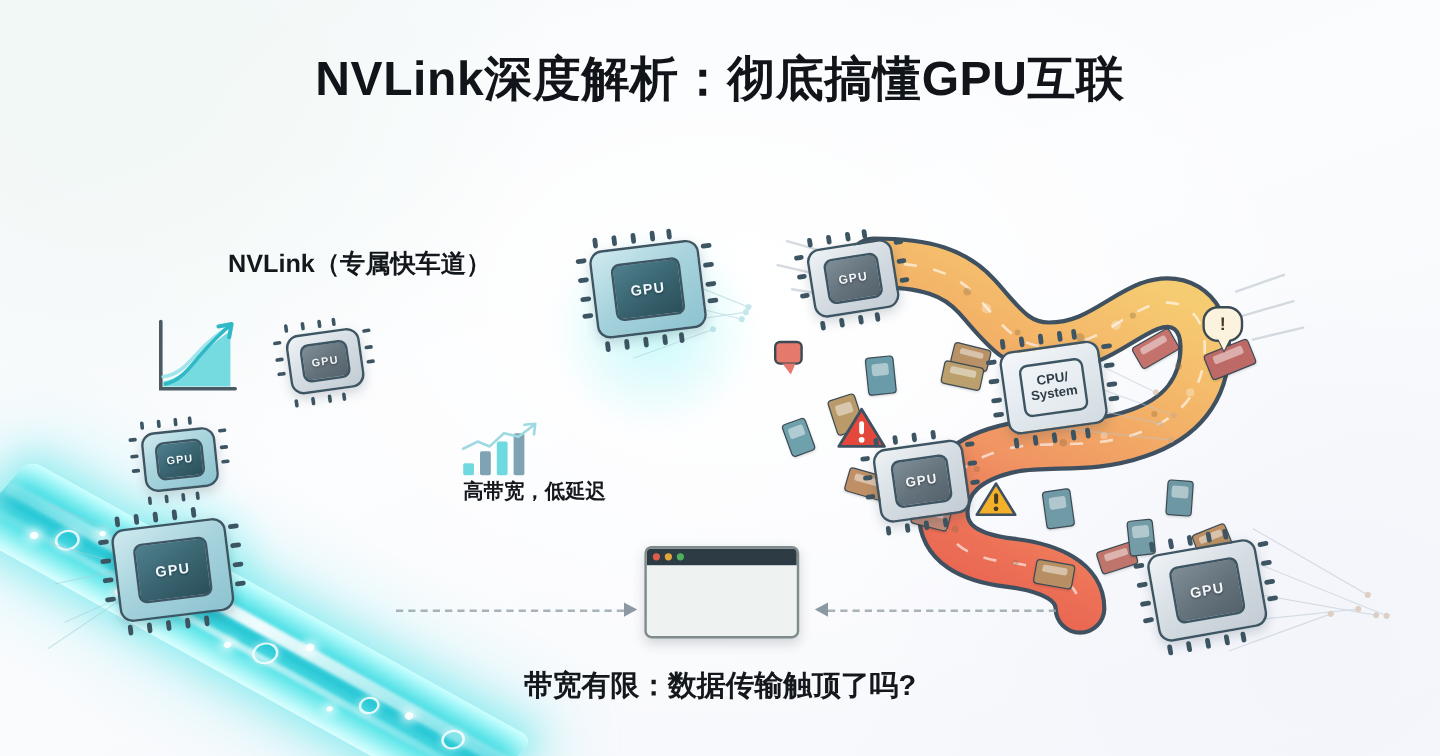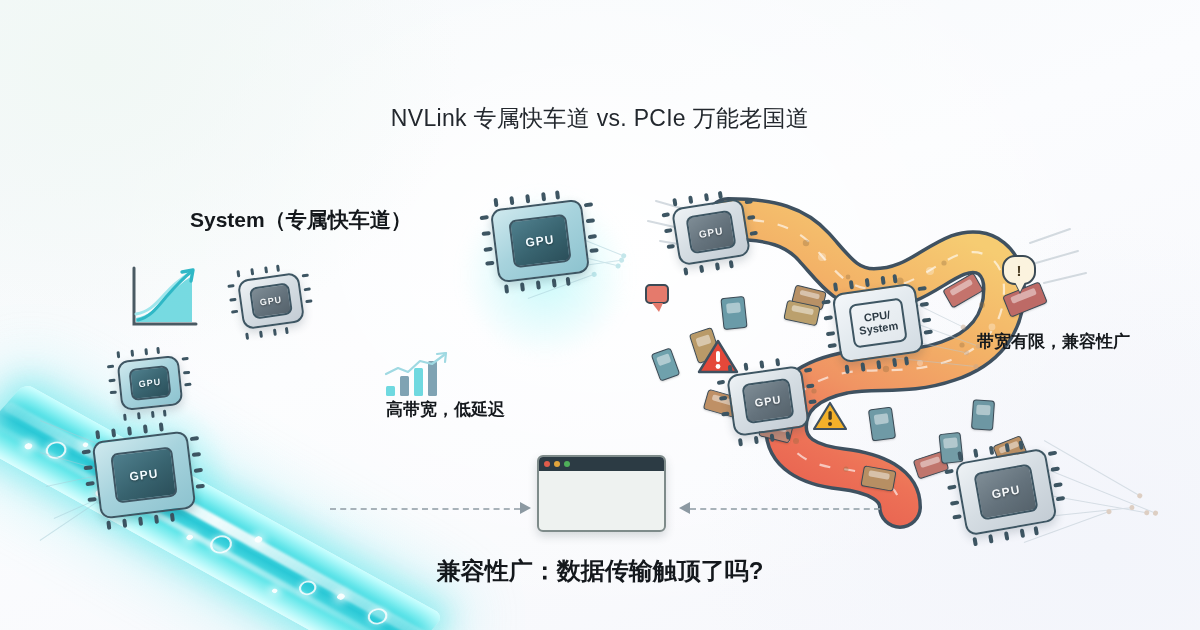--- a/index.html
+++ b/index.html
@@ -175,21 +175,21 @@
 
   
   #chart-area{position:absolute;left:122px;top:262px;width:80px;height:74px;}
   #chart-bars{position:absolute;left:382px;top:352px;width:74px;height:46px;}
 </style>
 </head>
 <body>
 
 <div id="stage">
 
-  <div class="subtitle">NVLink 专属快车道 vs. PCIe 万能老国道</div>
+  <div class="title">NVLink深度解析：彻底搞懂GPU互联</div>
 
   <div class="lane-wrap">
     <div class="lane-glow"></div>
     <div class="lane-glow2"></div>
 
     <div class="lane">
       <div class="lane-core"></div>
       <div class="lane-hl"></div>
       <div class="lane-hl2"></div>
       <span class="dot" style="left:42px;top:50px;width:7px;height:7px;"></span>
@@ -329,21 +329,21 @@
     <svg viewBox="0 0 74 46" width="74" height="46">
       <rect x="4" y="34" width="9" height="10" rx="1.5" fill="#6fd9e0"></rect>
       <rect x="18" y="24" width="9" height="20" rx="1.5" fill="#7fa3b3"></rect>
       <rect x="32" y="16" width="9" height="28" rx="1.5" fill="#6fd9e0"></rect>
       <rect x="46" y="9" width="9" height="35" rx="1.5" fill="#7fa3b3"></rect>
       <path d="M4 22 L16 16 L26 20 L38 9 L50 12 L62 3" stroke="#9fd9e2" stroke-width="2.2" fill="none" stroke-linecap="round" stroke-linejoin="round"></path>
       <path d="M55 2 L64 1 L63 10" stroke="#9fd9e2" stroke-width="2.2" fill="none" stroke-linecap="round" stroke-linejoin="round"></path>
     </svg>
   </div>
 
-  <div class="side-label" id="label-nvlink">System（专属快车道）</div>
+  <div class="side-label" id="label-nvlink">NVLink（专属快车道）</div>
   <div class="annot" id="annot-left">高带宽，低延迟</div>
 
   <div id="road-wrap">
     <svg viewBox="0 0 560 360" width="560" height="360">
       <defs>
         <linearGradient id="roadgrad" x1="0.72" y1="0" x2="0.25" y2="1">
           <stop offset="0%" stop-color="#f6cc72"></stop>
           <stop offset="30%" stop-color="#f3b267"></stop>
           <stop offset="58%" stop-color="#f09463"></stop>
           <stop offset="80%" stop-color="#ed7257"></stop>
@@ -541,31 +541,30 @@
         <i class="h" style="top:60px;left:-2px;"></i>
       <i class="h" style="top:14px;right:-2px;"></i>
         <i class="h" style="top:30px;right:-2px;"></i>
         <i class="h" style="top:46px;right:-2px;"></i>
         <i class="h" style="top:60px;right:-2px;"></i>
     </div>
     <div class="body"></div>
     <div class="die">GPU</div>
   </div>
 
-  <div class="annot" id="annot-right">带宽有限，兼容性广</div>
 
   <div class="dashline" style="left:330px;top:508px;width:190px;"></div>
   <div class="arrowhead" style="left:520px;top:502px;border-top:6px solid transparent;border-bottom:6px solid transparent;border-left:11px solid #8c99a2;"></div>
 
   <div class="dashline" style="left:690px;top:508px;width:190px;"></div>
   <div class="arrowhead" style="left:679px;top:502px;border-top:6px solid transparent;border-bottom:6px solid transparent;border-right:11px solid #8c99a2;"></div>
 
   <div id="terminal">
     <div id="term-bar">
       <span class="tdot" style="background:#e05c4b;"></span>
       <span class="tdot" style="background:#e2a53c;"></span>
       <span class="tdot" style="background:#4fb05a;"></span>
     </div>
   </div>
 
-  <div class="bottom-caption">兼容性广：数据传输触顶了吗?</div>
+  <div class="bottom-caption">带宽有限：数据传输触顶了吗?</div>
 
 </div>
 
 </body></html>

